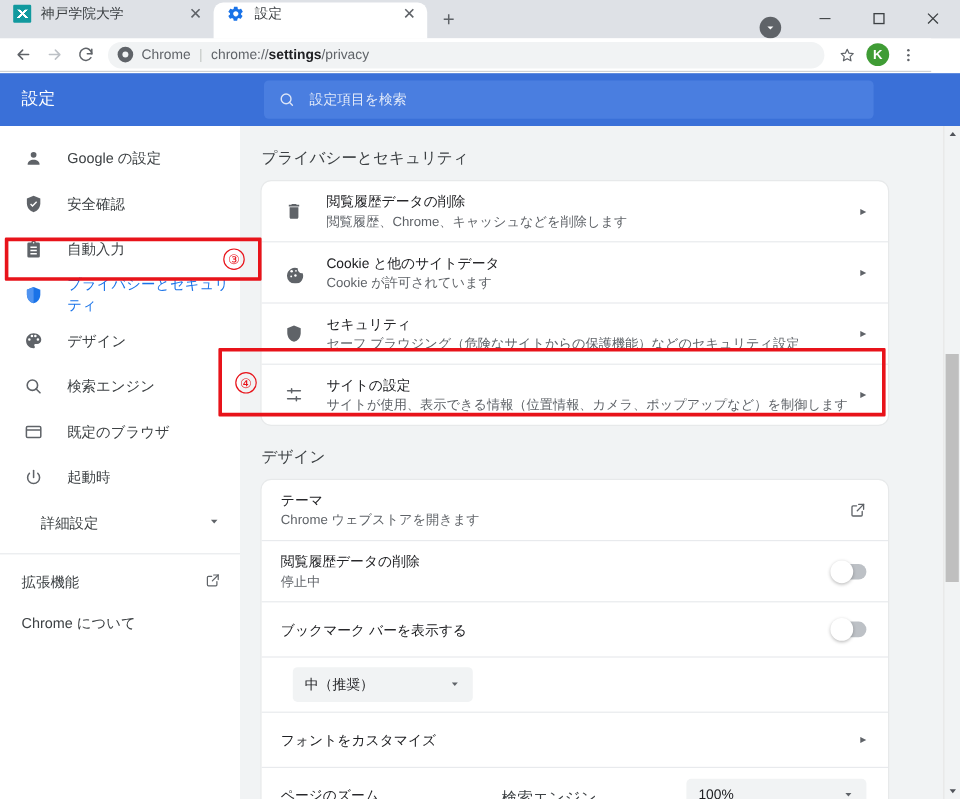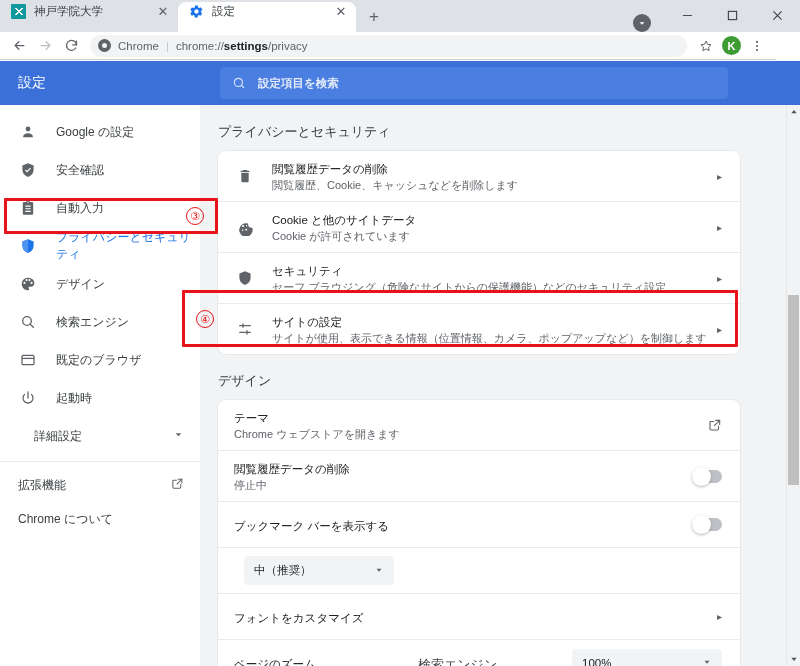--- a/index.html
+++ b/index.html
@@ -85,21 +85,21 @@
   .s-header {
     position:absolute; top:61px; left:0; width:800px; height:44px;
     background:#3a70d8; display:flex; align-items:center;
   }
   .s-header-title { color:#fff; font-size:14px; margin-left:18px; width:200px; }
   .s-search {
     width:508px; height:32px; background:#4a7ee0; border-radius:4px;
     display:flex; align-items:center; padding:0 12px; margin-left:2px;
   }
   .s-search-ico { color:#dbe4f7; margin-right:12px; display:flex; }
-  .s-search-ph { color:#e3eaf9; font-size:11.5px;font-weight:bold; }
+  .s-search-ph { color:#e3eaf9; font-size:11.5px; }
 
   
   .s-body { position:absolute; top:105px; left:0; width:800px; height:561px; background:#84cc16; }
   .sidebar {
     position:absolute; top:0; left:0; width:200px; height:561px;
     background:#ffffff; padding-top:8px;
   }
   .nav-item {
     height:38px; display:flex; align-items:center;
     padding-left:18px; font-size:12px; color:#3c4043;
@@ -363,21 +363,21 @@
 
       <div class="card">
         <div class="row">
           <span class="row-ico">
               <svg width="16" height="16" viewBox="0 0 24 24" fill="#5f6368">
                 <path d="M6.5 19.5c0 1.1.9 2 2 2h7c1.1 0 2-.9 2-2V7h-11zM18.5 4h-3L14.5 3h-5l-1 1h-3v2h13z"></path>
               </svg>
             </span>
           <span class="row-txt">
             <span class="row-title">閲覧履歴データの削除</span>
-            <div class="row-sub">閲覧履歴、Cookie、キャッシュなどを削除します</div>
+            <div class="row-sub">閲覧履歴、Chrome、キャッシュなどを削除します</div>
           </span>
           <span class="row-arrow">▸</span>
         </div>
 
         <div class="row">
           <span class="row-ico">
               <svg width="17" height="17" viewBox="0 0 24 24" fill="#5f6368">
                 <path d="M21.5 12.2c-.3.05-.6.08-.9.08a4.9 4.9 0 0 1-4.9-4.9c0-.3.03-.6.08-.9A9.5 9.5 0 1 0 21.5 12.2z"></path>
                 <circle cx="8.5" cy="10" r="1.5" fill="#fff"></circle>
                 <circle cx="13" cy="15" r="1.4" fill="#fff"></circle>

